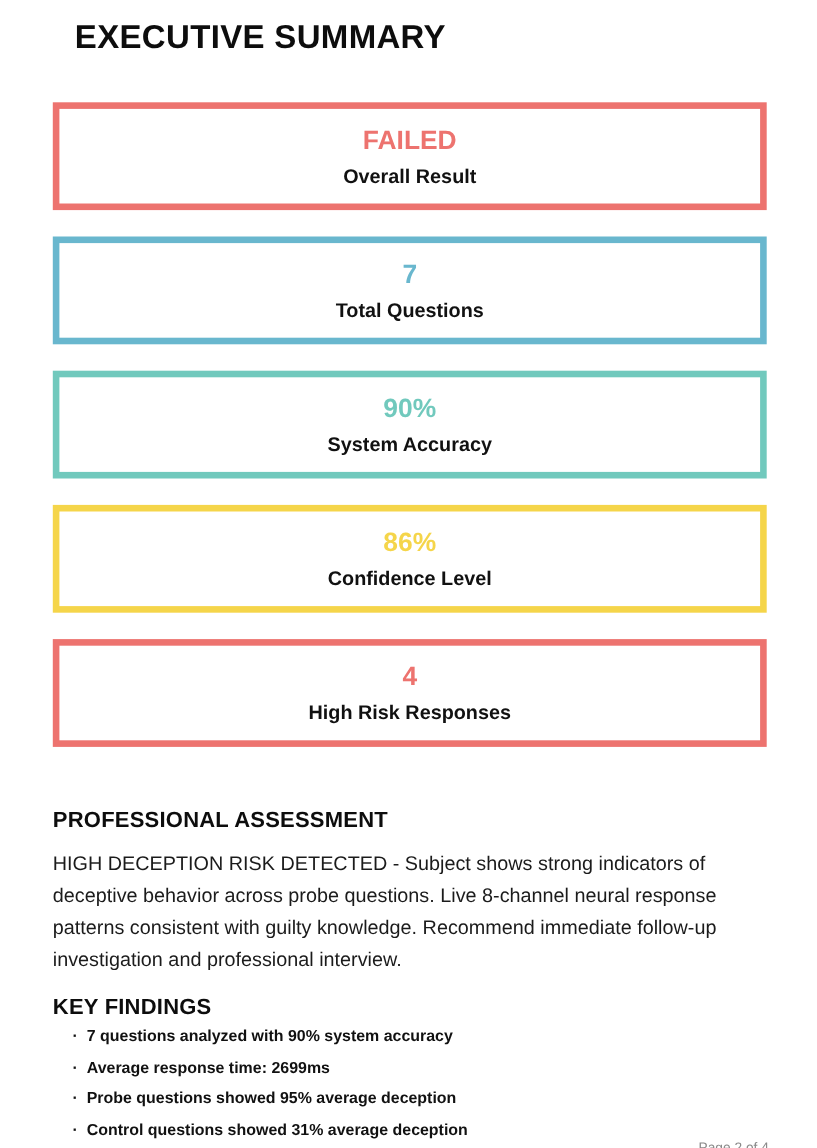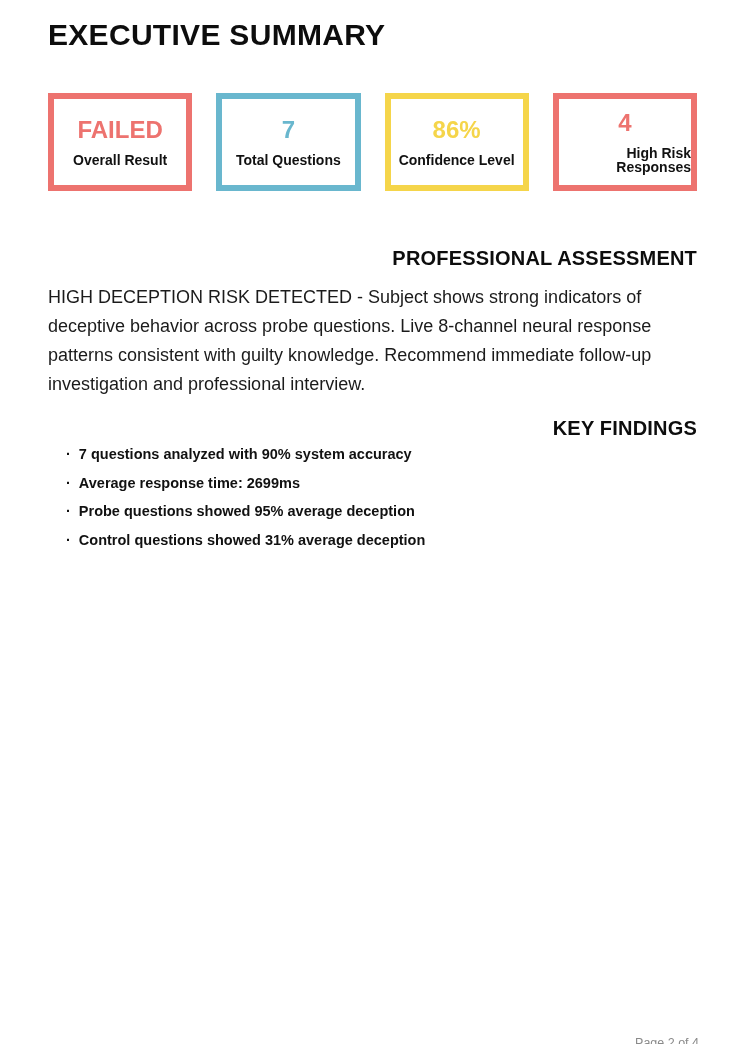--- a/index.html
+++ b/index.html
@@ -15,26 +15,27 @@
     overflow: hidden;
   }
   .content { padding: 0 46px 0 48px; }
 
   .doc-title {
     padding-top: 18px;
     font-size: 30px;
     font-weight: 700;
     letter-spacing: 0.3px;
     color: #0d0d0d;
+    margin-left: 20px;
   }
 
   .cards-grid {
     margin-top: 41px;
     display: grid;
-    grid-template-columns: repeat(4, 1fr);
+    grid-template-columns: repeat(1, 1fr);
     column-gap: 15px;
     row-gap: 9px;
     gap: 24px;
   }
   .stat-card {
     --accent: #cccccc;
     height: 98px;
     background: #ffffff;
     border: 6px solid var(--accent);
     display: flex;
@@ -43,33 +44,32 @@
     justify-content: center;
     gap: 11px;
   }
   .stat-value {
     font-size: 24px;
     font-weight: 700;
     color: var(--accent);
     line-height: 1;
   }
   .stat-label {
-    font-size: 14px;
+    font-size: 18px;
     font-weight: 700;
     color: #111111;
     line-height: 1;
     text-align: right;
   }
 
   .section-heading {
     font-size: 20px;
     font-weight: 700;
     color: #0d0d0d;
     letter-spacing: 0.2px;
-    text-align: right;
   }
   .assessment-heading { margin-top: 56px; }
   .assessment-body {
     margin-top: 13px;
     font-size: 18px;
     line-height: 29px;
     max-width: 651px;
     color: #1b1b1b;
   }
 
@@ -108,20 +108,24 @@
 
     <div class="cards-grid">
       <div class="stat-card" style="--accent: #ED736F;">
         <div class="stat-value">FAILED</div>
         <div class="stat-label">Overall Result</div>
       </div>
       <div class="stat-card" style="--accent: #69B7CE;">
         <div class="stat-value">7</div>
         <div class="stat-label">Total Questions</div>
       </div>
+      <div class="stat-card" style="--accent: #71C9BD;">
+        <div class="stat-value">90%</div>
+        <div class="stat-label">System Accuracy</div>
+      </div>
       <div class="stat-card" style="--accent: #F5D54A;">
         <div class="stat-value">86%</div>
         <div class="stat-label">Confidence Level</div>
       </div>
       <div class="stat-card" style="--accent: #ED736F;">
         <div class="stat-value">4</div>
         <div class="stat-label">High Risk Responses</div>
       </div>
     </div>
 

